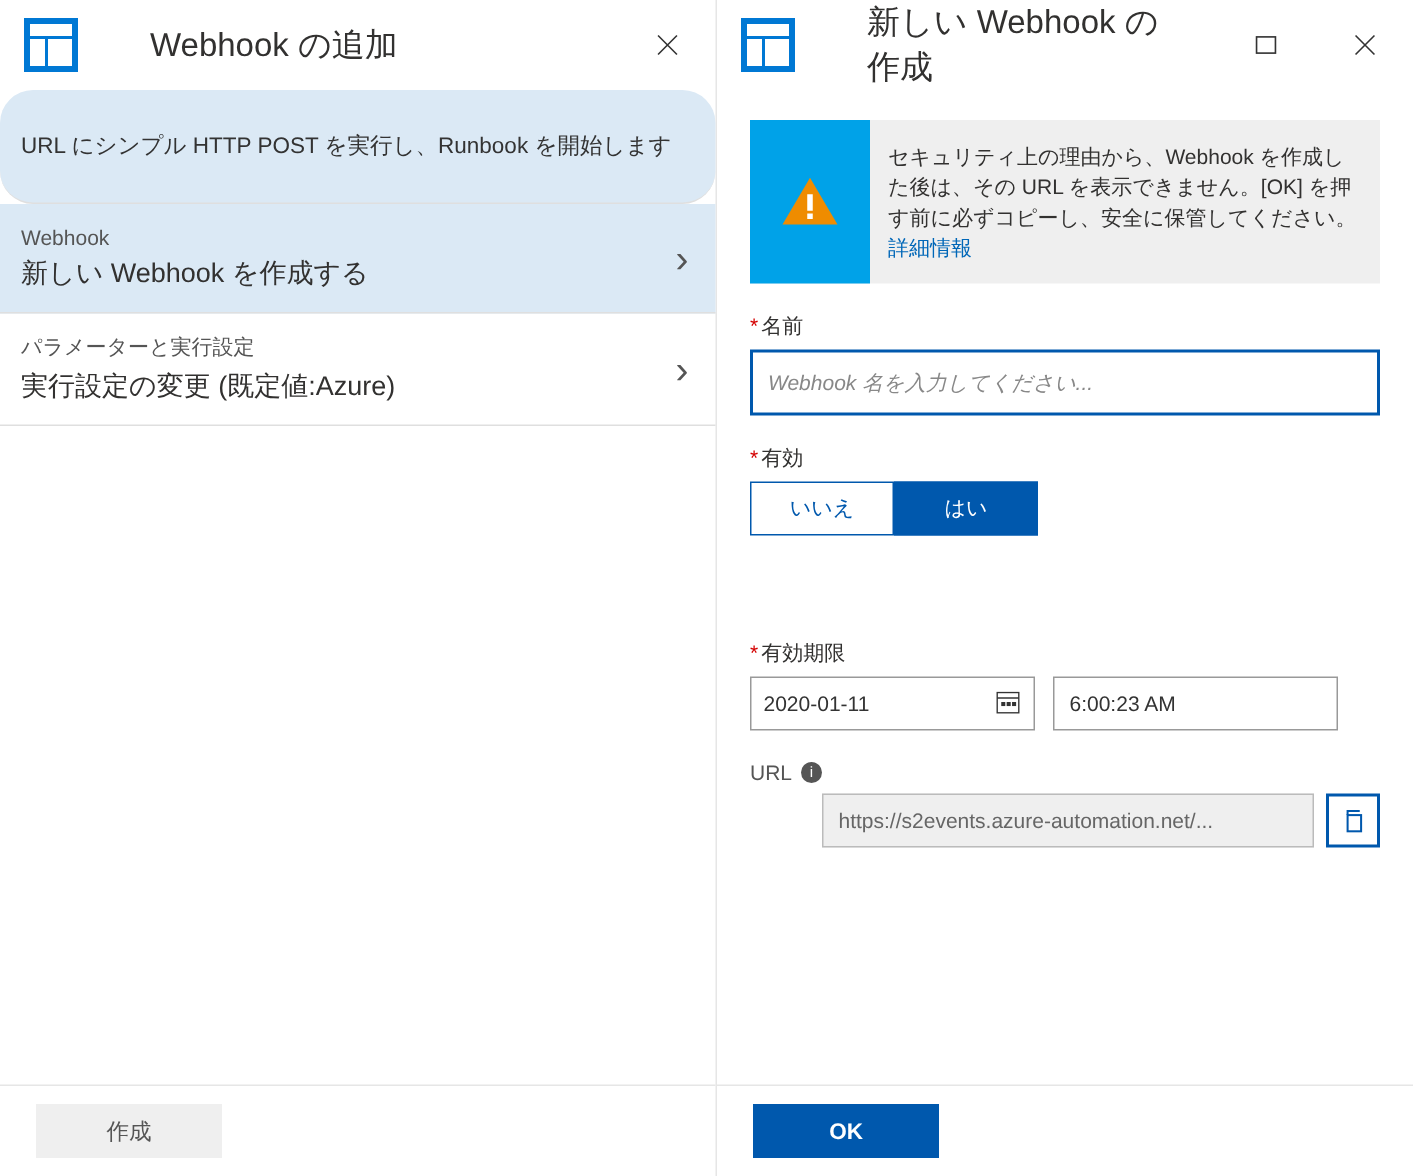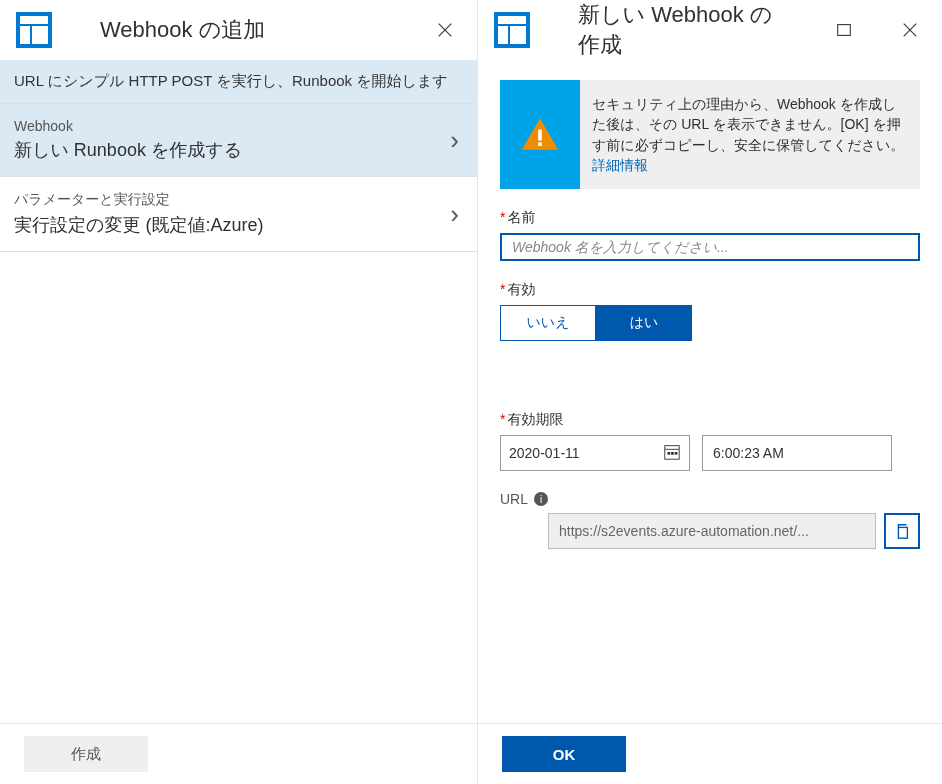--- a/index.html
+++ b/index.html
@@ -10,41 +10,41 @@
   .header { display: flex; align-items: center; padding: 12px 16px; height: 60px; gap: 34px; }
   .blade-icon { width: 36px; height: 36px; background: #0078d4; display: flex; flex-direction: column; padding: 4px; gap: 2px; }
   .blade-icon .top { background: #fff; height: 8px; }
   .blade-icon .row { display: flex; gap: 2px; flex: 1; }
   .blade-icon .row div { background: #fff; }
   .blade-icon .row .a { width: 10px; }
   .blade-icon .row .b { flex: 1; }
   .header-title { font-size: 22px; font-weight: 400; margin-left: 14px; color: #323130; flex: 1; }
   .hdr-btn { width: 32px; height: 32px; display: flex; align-items: center; justify-content: center; color: #333; cursor: pointer; }
   .hdr-btn svg { width: 18px; height: 18px; stroke: #333; stroke-width: 1.2; fill: none; }
-  .description-row { background: #dbe9f5; padding: 12px 14px; font-size: 15px; border-bottom: 1px solid #dfdfdf; }
+  .description-row { background: #dbe9f5; padding: 28px 14px; font-size: 15px; border-bottom: 1px solid #dfdfdf; border-radius: 22px; }
   .list-item { display: flex; align-items: center; justify-content: space-between; padding: 14px; border-bottom: 1px solid #dfdfdf; cursor: pointer; }
   .list-item.selected { background: #dbe9f5; }
   .list-item .texts { display: flex; flex-direction: column; gap: 4px; }
   .list-item .item-label { font-size: 14px; color: #555; }
   .list-item .item-value { font-size: 18px; color: #323130; }
   .chev { font-size: 26px; color: #555; font-weight: 200; padding-right: 4px; }
   .footer { border-top: 1px solid #e6e6e6; padding: 12px 24px; margin-top: auto; }
   .btn { min-width: 124px; height: 36px; display: inline-flex; align-items: center; justify-content: center; font-size: 15px; cursor: pointer; border: none; }
   .btn-secondary { background: #efefef; color: #555; }
   .btn-primary { background: #0058ad; color: #fff; font-weight: 600; }
   .content { padding: 20px 22px; display: flex; flex-direction: column; gap: 20px; }
   .infobox { display: flex; background: #efefef; }
   .infobox .warn { width: 80px; background: #00a2e8; display: flex; align-items: center; justify-content: center; }
   .infobox .warn svg { width: 44px; height: 44px; }
   .infobox .msg { flex: 1; padding: 14px 12px; font-size: 14px; line-height: 1.45; color: #323130; }
   .infobox .msg a { color: #0067b8; text-decoration: none; }
   .field { display: flex; flex-direction: column; gap: 6px; }
   .field-label { font-size: 14px; color: #323130; }
   .req { color: #d40000; margin-right: 2px; }
-  .text-input { height: 28px; border: 2px solid #0058ad; padding: 0 10px; font-size: 14px; width: 100%; outline: none; }
+  .text-input { height: 44px; border: 2px solid #0058ad; padding: 0 10px; font-size: 14px; width: 100%; outline: none; }
   .text-input::placeholder { font-style: italic; color: #888; }
   .toggle { display: flex; }
   .toggle-opt { width: 96px; height: 36px; display: flex; align-items: center; justify-content: center; font-size: 14px; border: 1px solid #0058ad; cursor: pointer; }
   .toggle-opt.active { background: #0058ad; color: #fff; }
   .toggle-opt:not(.active) { background: #fff; color: #0058ad; }
   .row-inline { display: flex; gap: 12px; }
   .date-box { display: flex; align-items: center; border: 1px solid #999; height: 36px; width: 190px; padding: 0 8px; font-size: 14px; justify-content: space-between; cursor: pointer; }
   .cal-icon svg { width: 18px; height: 18px; }
   .time-box { border: 1px solid #999; height: 36px; width: 190px; padding: 0 10px; font-size: 14px; display: flex; align-items: center; cursor: text; }
   .url-label { display: flex; align-items: center; gap: 6px; color: #555; font-size: 14px; }
@@ -73,21 +73,21 @@
           <path d="M3 3 L17 17 M17 3 L3 17"></path>
         </svg>
     </div>
   </div>
 
   <div class="description-row">URL にシンプル HTTP POST を実行し、Runbook を開始します</div>
 
   <div class="list-item selected">
     <div class="texts">
       <div class="item-label">Webhook</div>
-      <div class="item-value">新しい Runbook を作成する</div>
+      <div class="item-value">新しい Webhook を作成する</div>
     </div>
     <div class="chev">›</div>
   </div>
 
   <div class="list-item">
     <div class="texts">
       <div class="item-label">パラメーターと実行設定</div>
       <div class="item-value">実行設定の変更 (既定値:Azure)</div>
     </div>
     <div class="chev">›</div>

